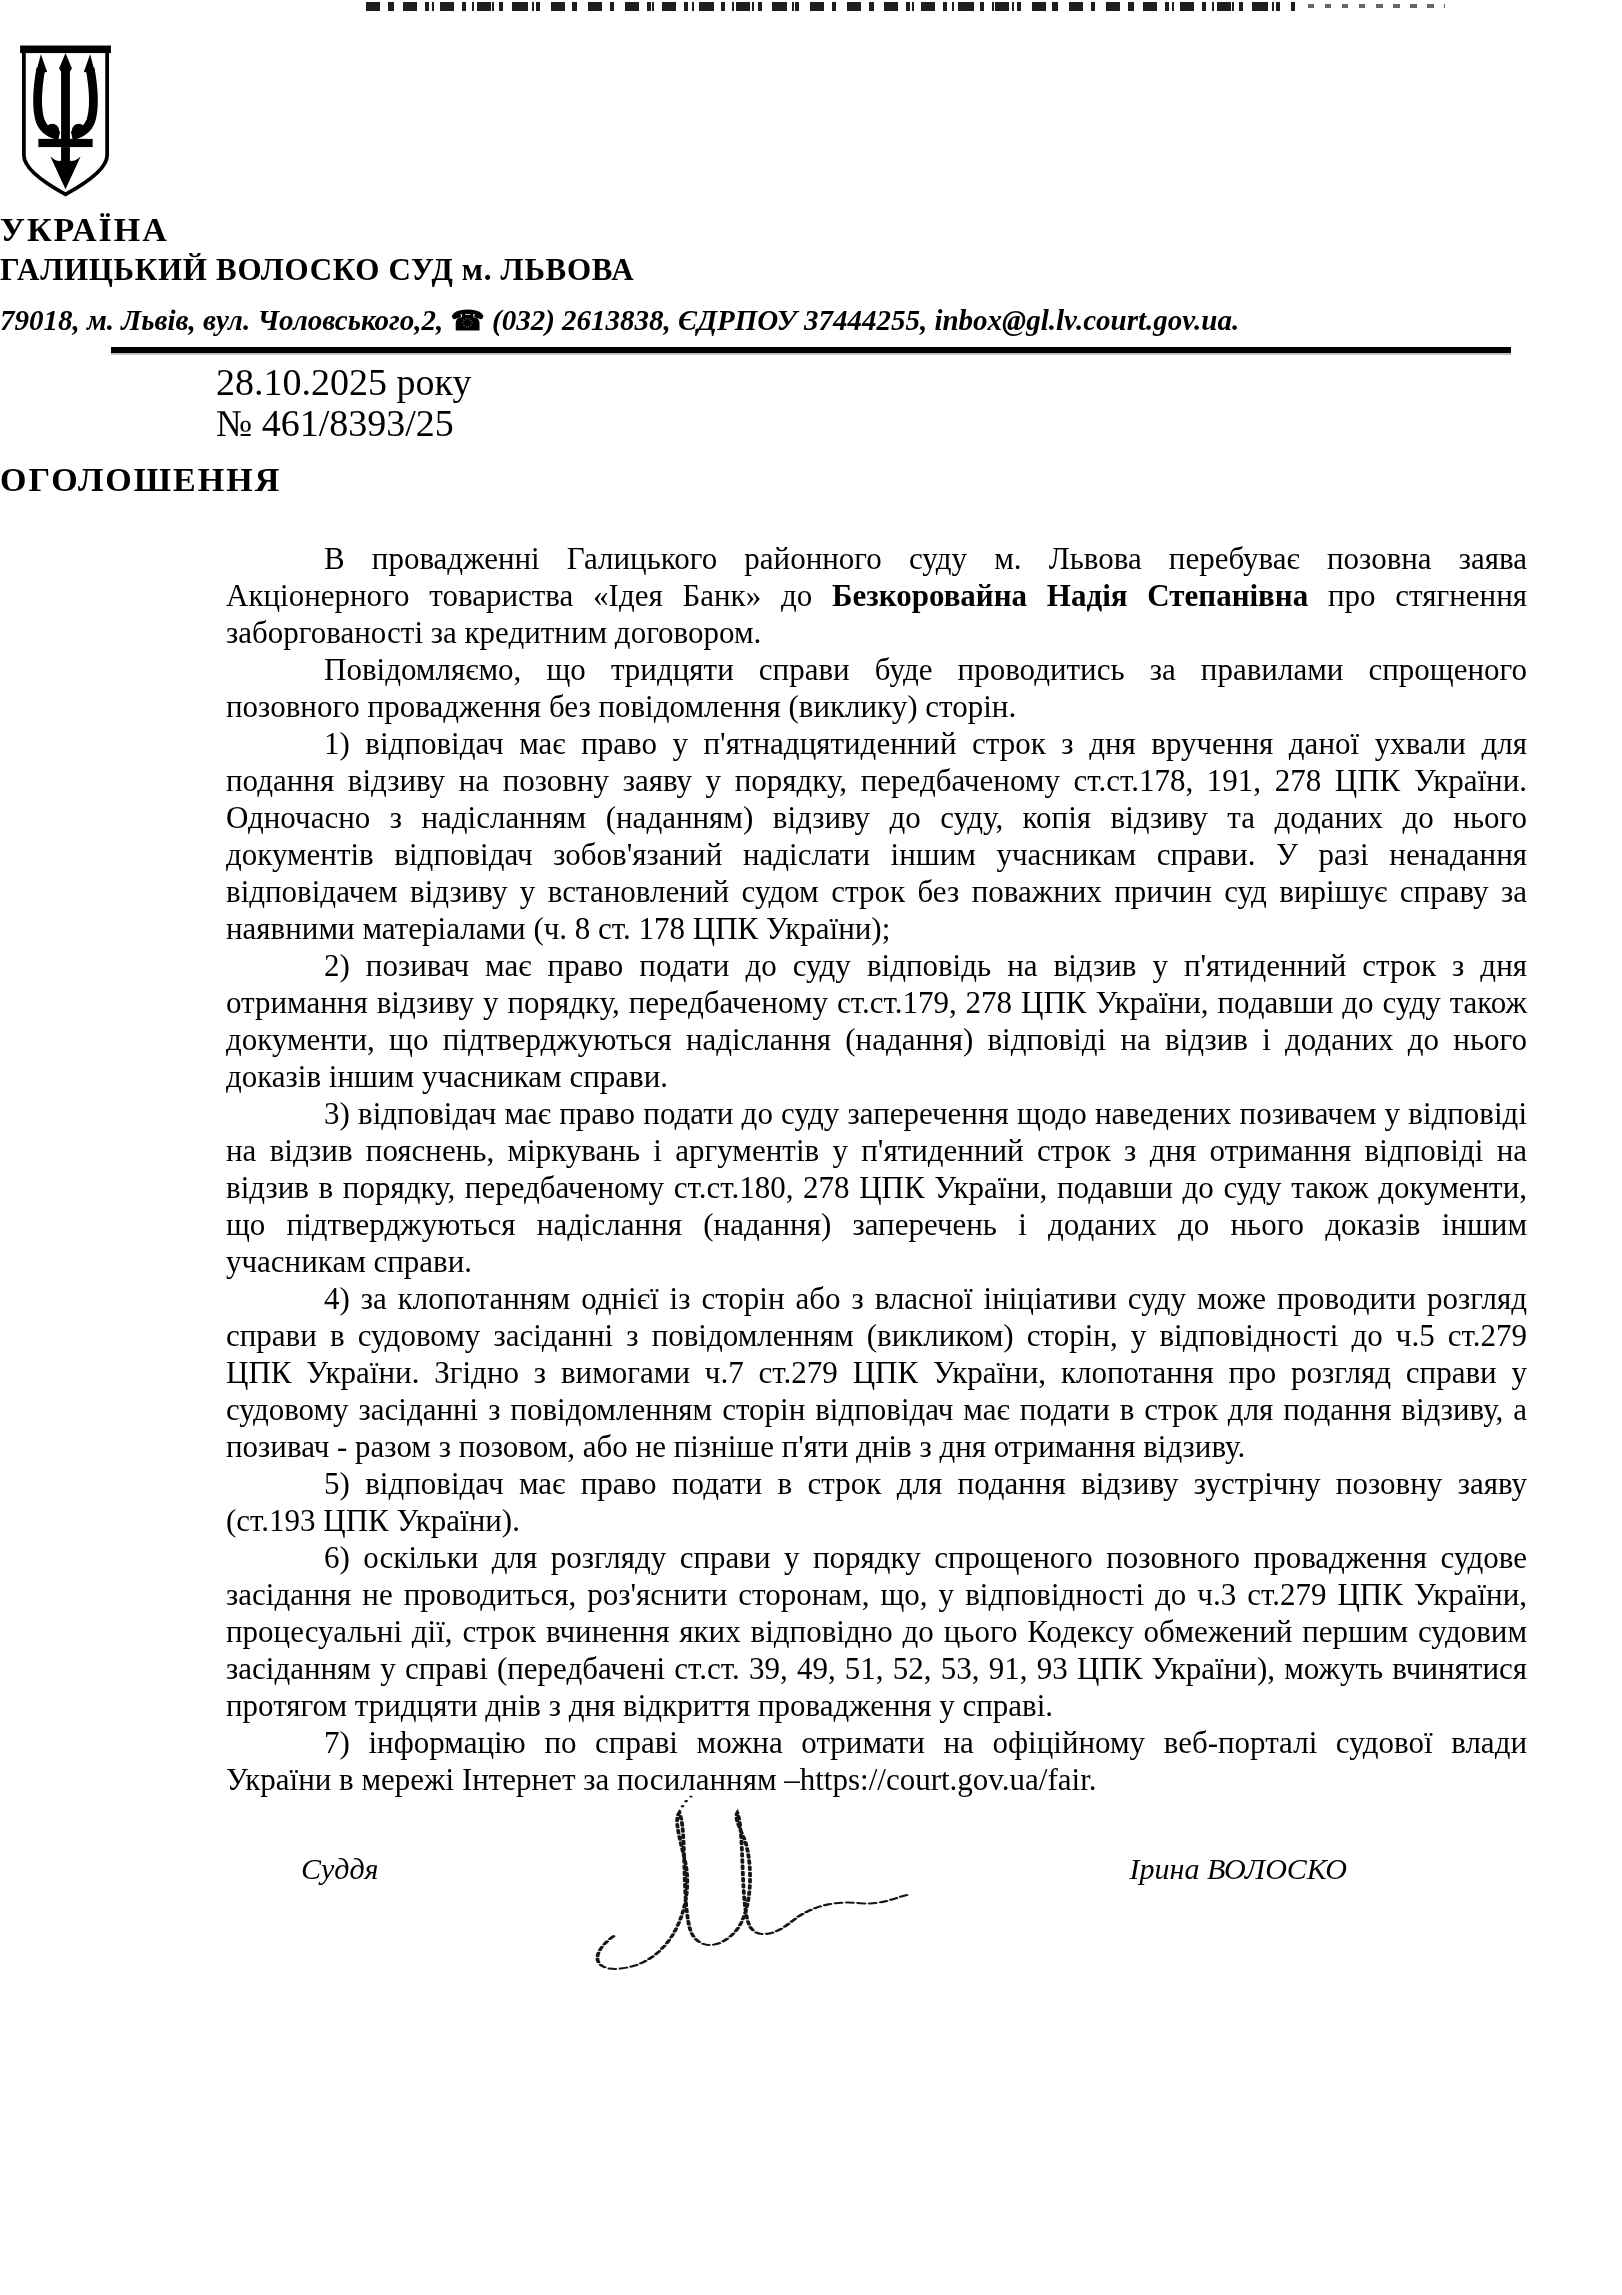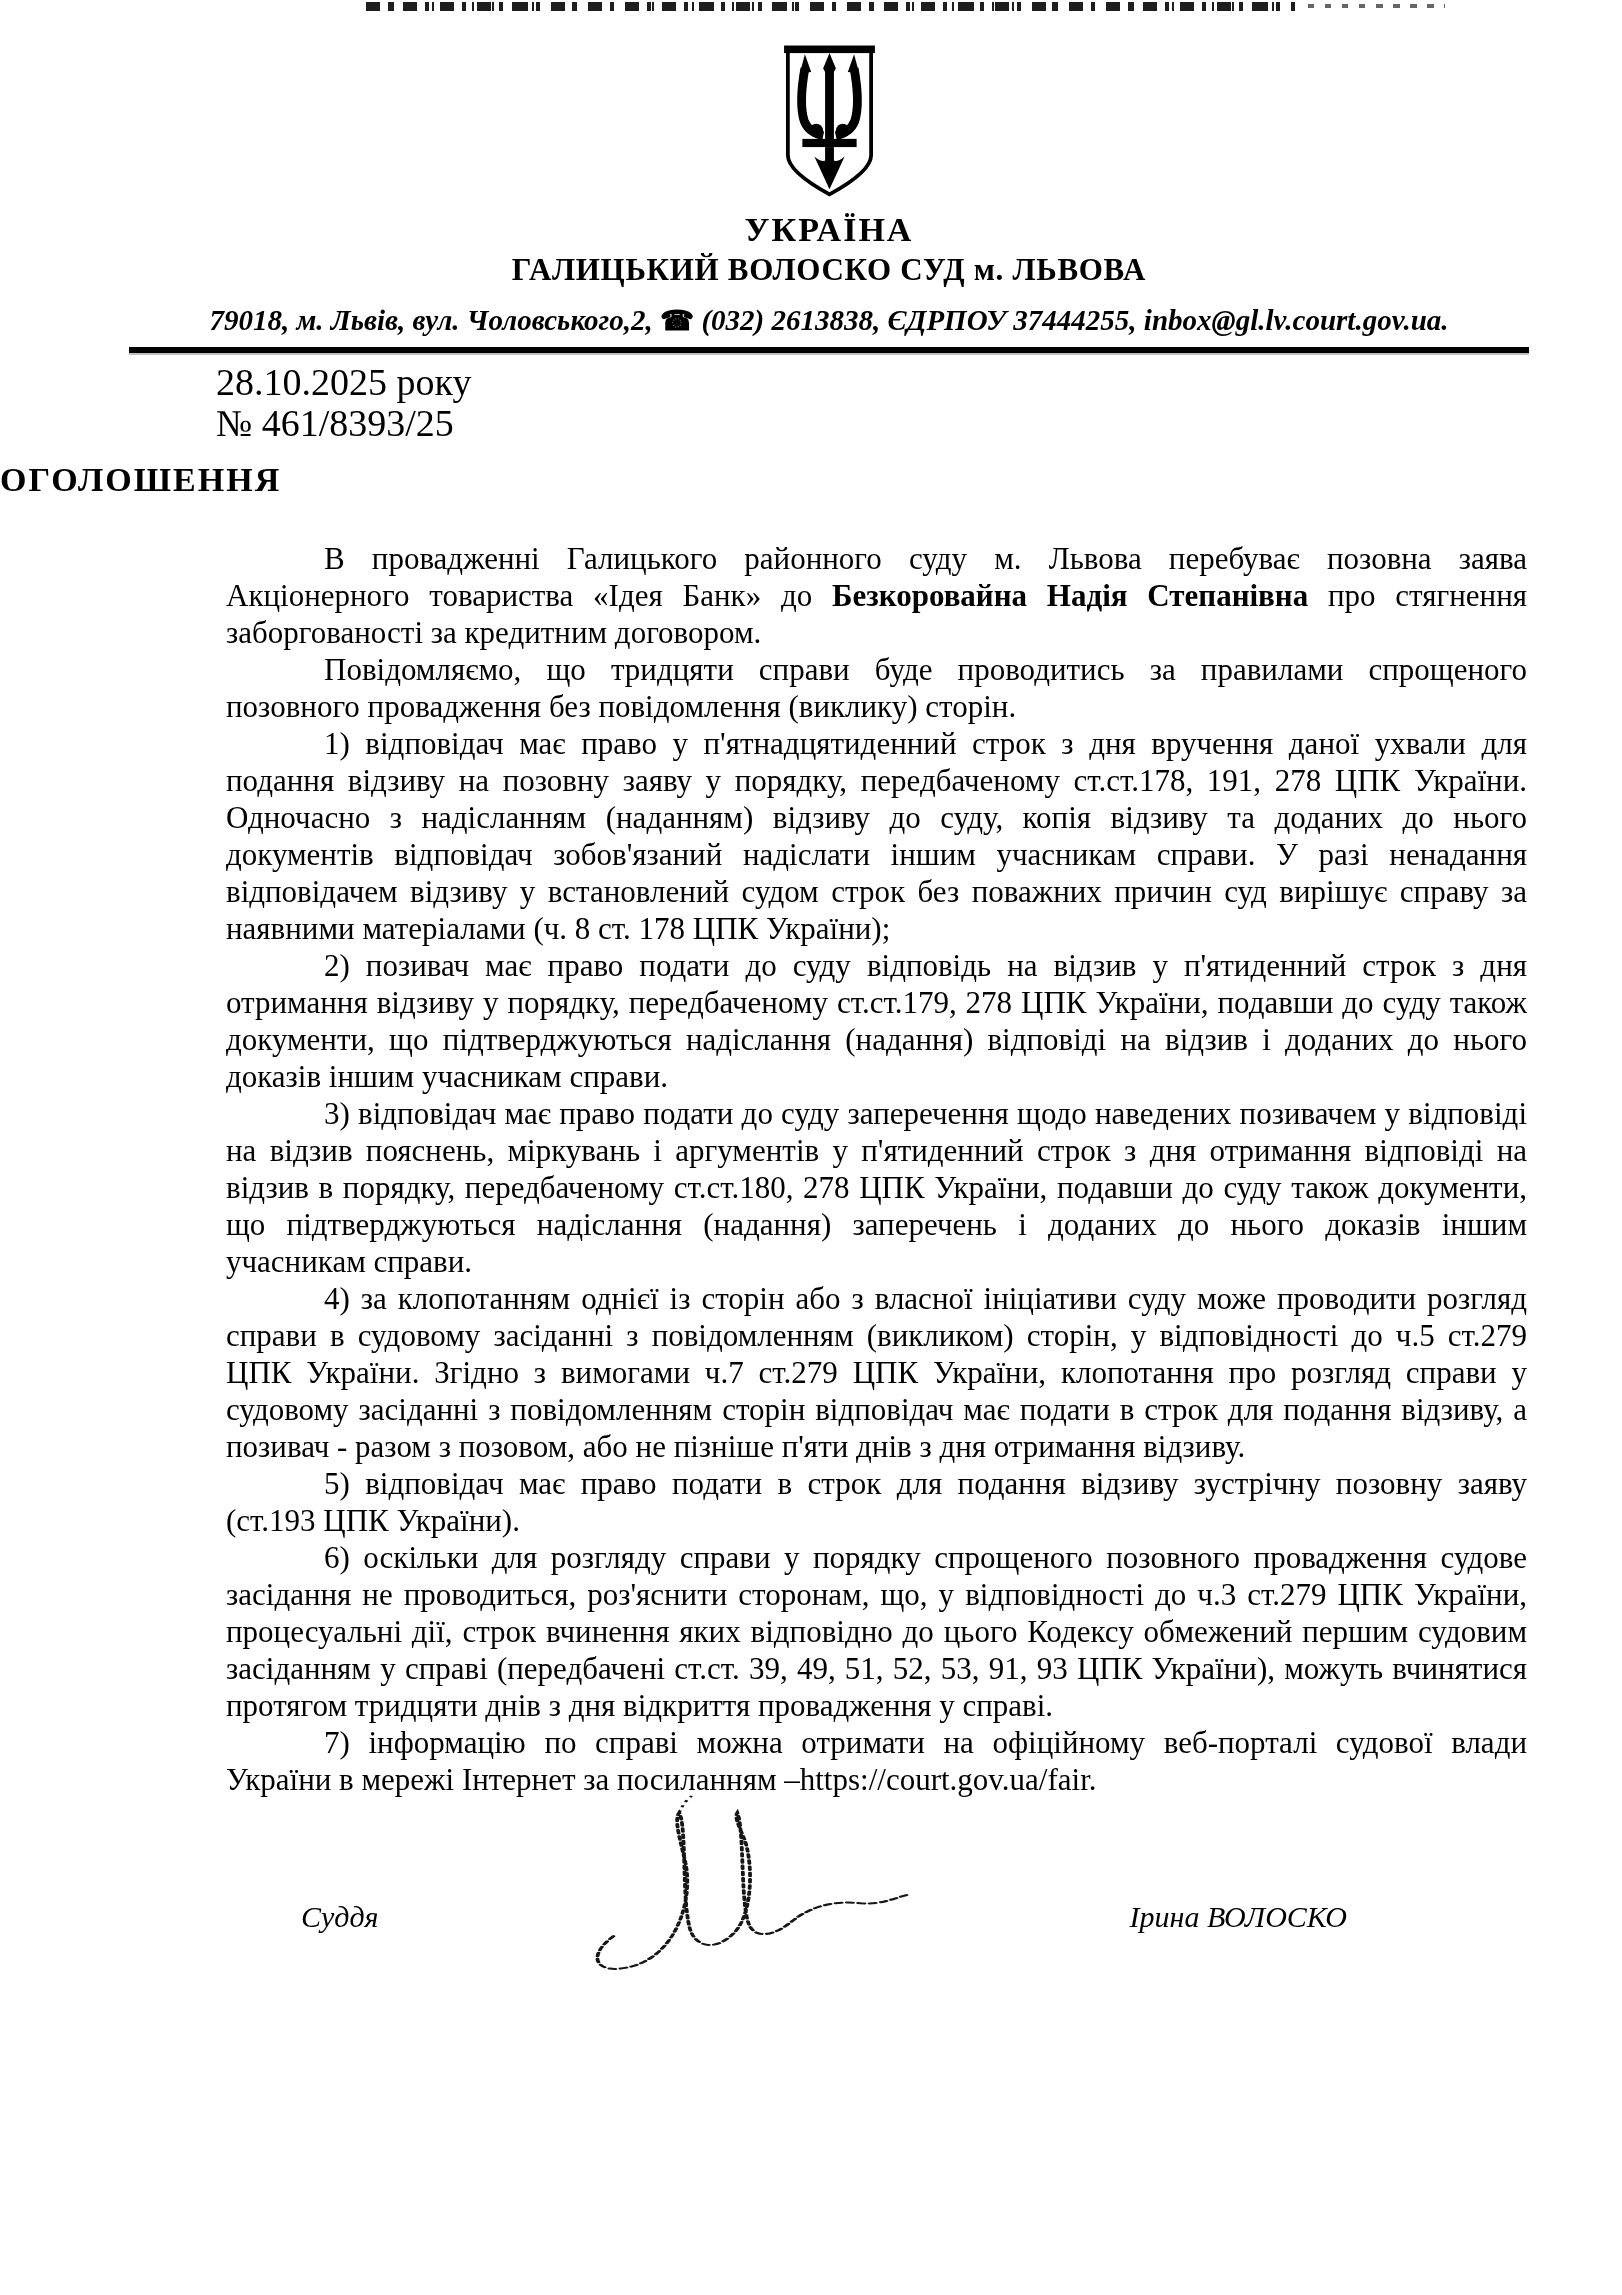--- a/index.html
+++ b/index.html
@@ -15,21 +15,21 @@
     background:
       repeating-linear-gradient(90deg,#000 0 14.4px,transparent 14.4px 22px,#000 22px 26px,transparent 26px 37px),
       repeating-linear-gradient(90deg,transparent 0 5.9px,#000 5.9px 7.9px,transparent 7.9px 20px);
     opacity:.88;
   }
   .scan-noise2{
     position:absolute;top:3.9px;left:1308px;width:137px;height:4.6px;
     background:repeating-linear-gradient(90deg,#000 0 6.5px,transparent 6.5px 17px);
     opacity:.6;
   }
-  .header{ text-align:center;padding-left:36px; }
+  .header{ text-align:left; }
   .emblem{ margin-top:43px; }
   .emblem svg{ display:inline-block; }
   .country{
     font-weight:bold;font-size:34px;letter-spacing:2px;line-height:34px;margin-top:3.9px;
   }
   .court-name{
     font-weight:bold;font-size:31px;letter-spacing:0.7px;line-height:35px;margin-top:5.2px;
   }
   .address{
     font-style:italic;font-weight:600;font-size:29px;line-height:34px;margin-top:16px;
@@ -46,21 +46,21 @@
   .doc-title{
     text-align:left;font-weight:bold;font-size:34px;letter-spacing:2px;margin-top:17px;
   }
   .body-text{
     margin:41px 95px 0 226px;
     font-size:31px;line-height:37px;text-align:justify;
   }
   .body-text p{ margin:0;text-indent:98px; }
   .body-text b{ font-weight:bold; }
   .sign-row{
-    position:absolute;top:1900px;left:301px;right:275px;
+    position:absolute;top:1852px;left:301px;right:275px;
     display:flex;justify-content:space-between;align-items:baseline;
     font-size:30px;font-style:italic;
   }
   .signature-scribble{
     position:absolute;left:563px;top:1792px;width:379px;height:206px;
   }
 </style>
 </head>
 <body>
 

